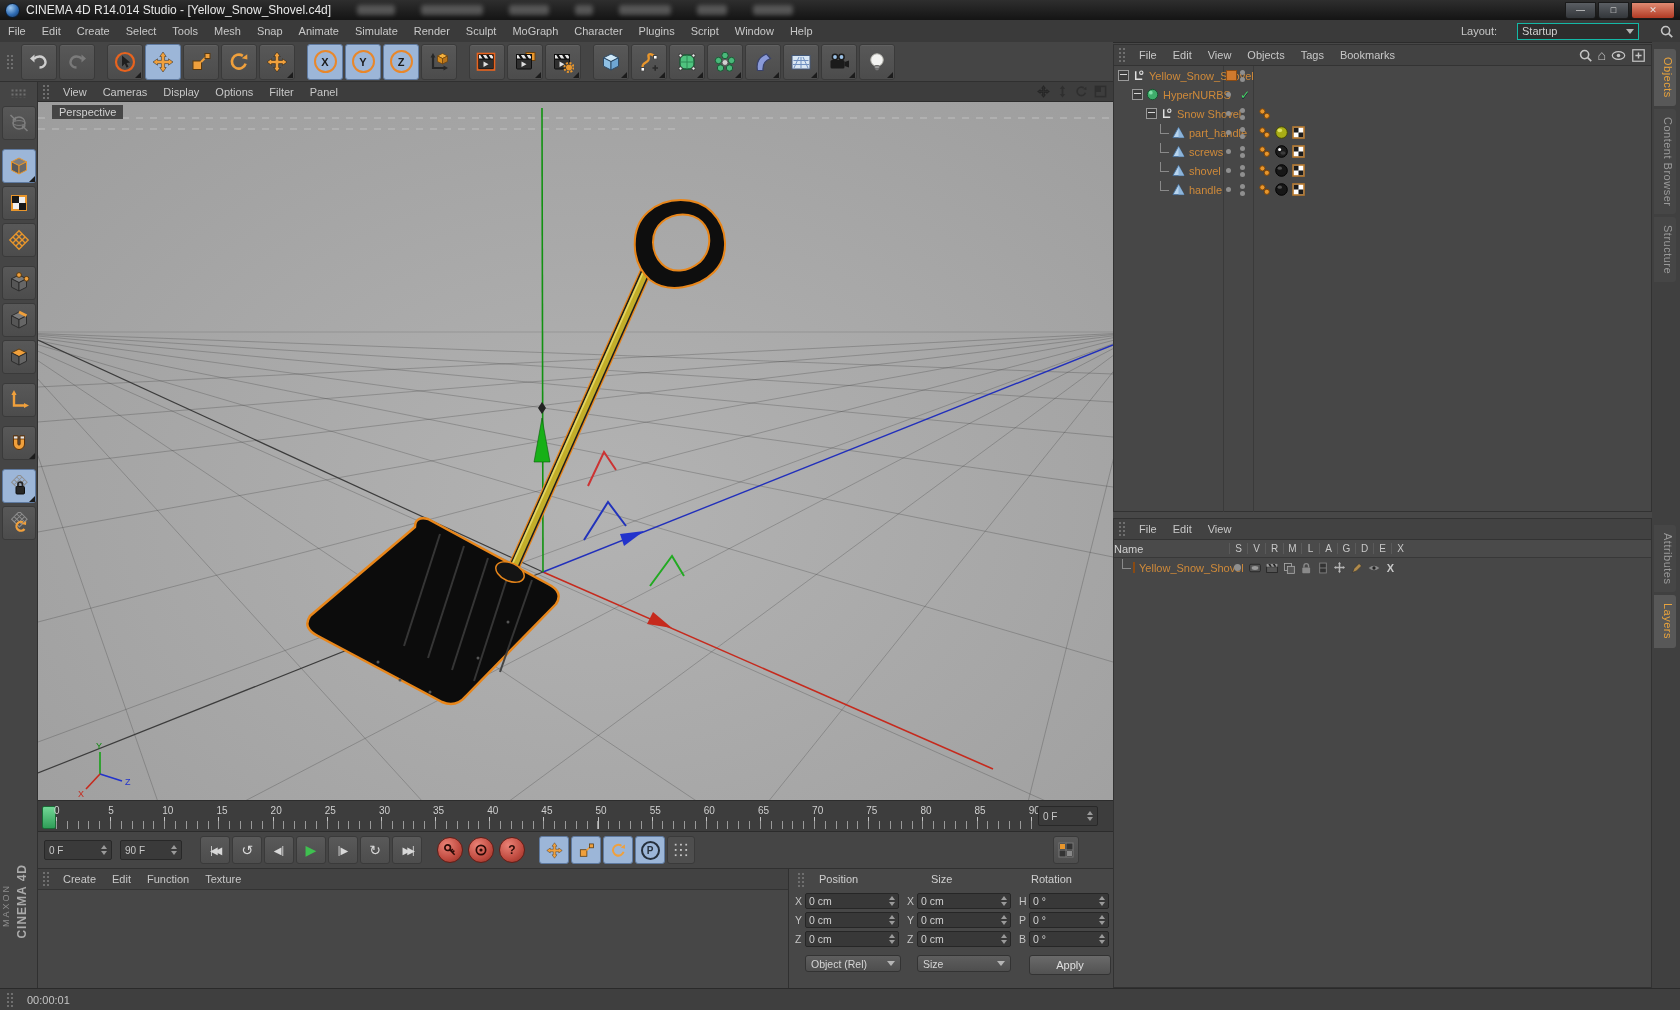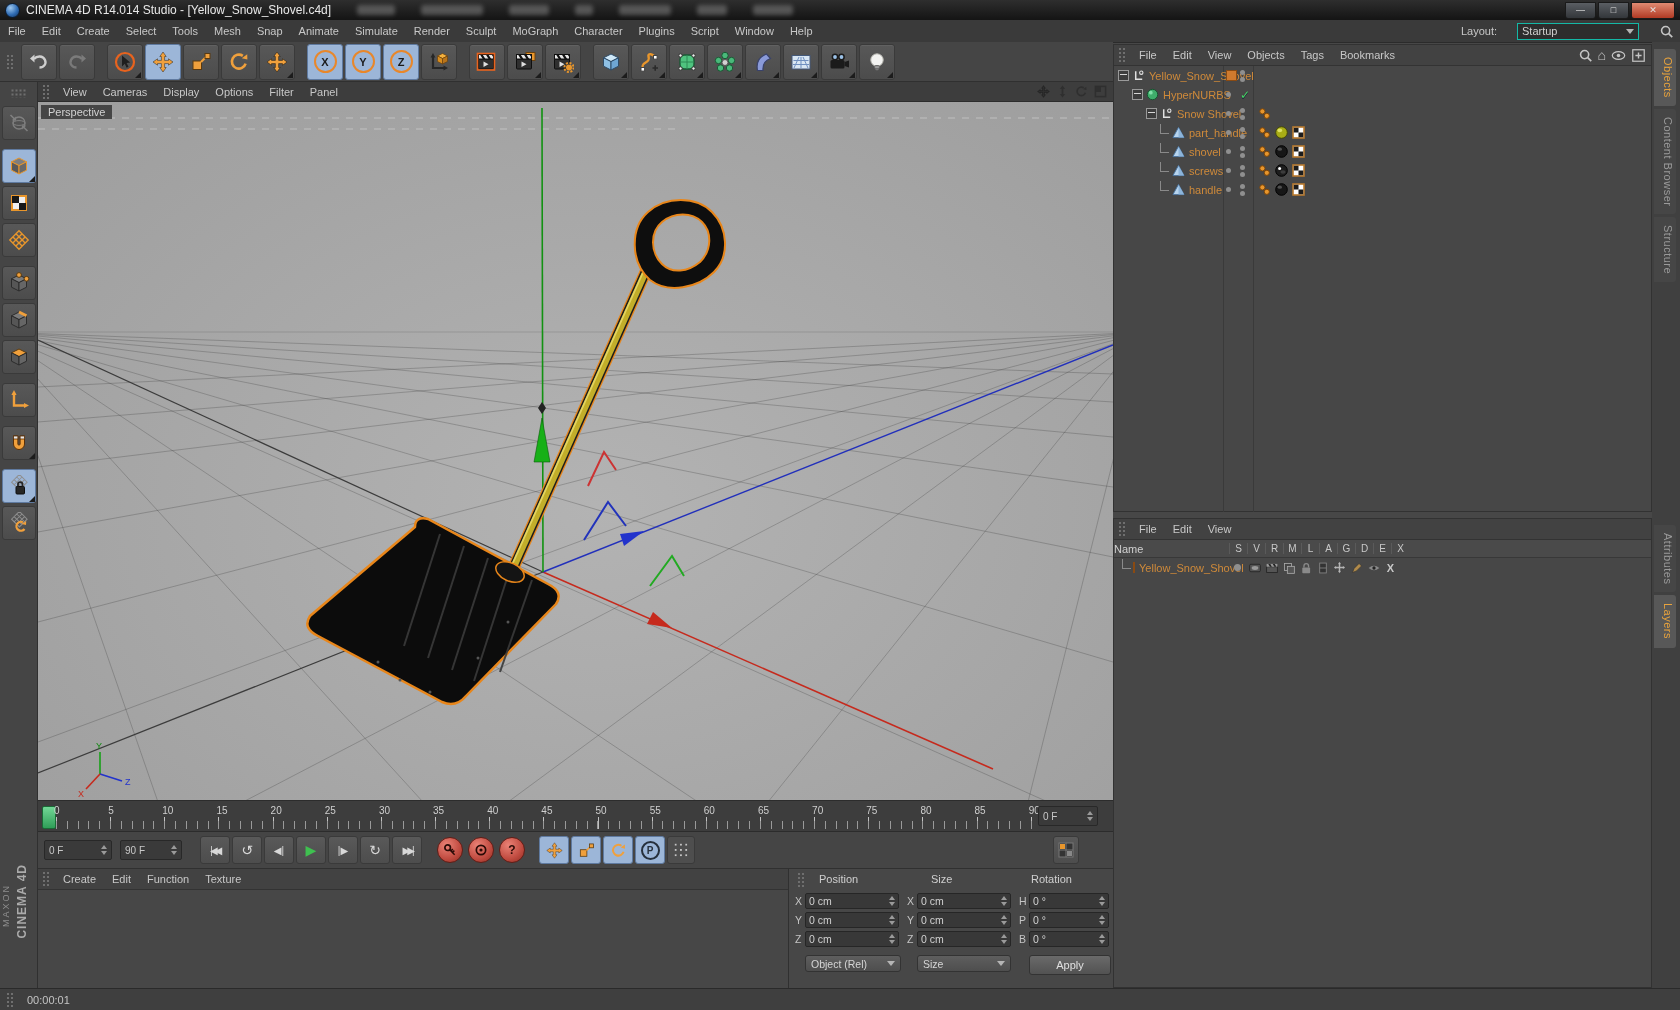--- a/index.html
+++ b/index.html
@@ -32,21 +32,21 @@
   .lbtn{width:32px;height:32px;margin-top:3px;background:linear-gradient(#585858,#4c4c4c);border:1px solid #3a3a3a;border-radius:3px;
     display:flex;align-items:center;justify-content:center;position:relative;flex:none}
   .lbtn.active{background:#9cb6d8;border-color:#5f7aa0}
   .lbtn.mt{margin-top:9px}
   .lbtn.sub::after{content:"";position:absolute;right:0;bottom:0;border-left:6px solid transparent;border-bottom:6px solid #1c1c1c}
   .xyzring{display:flex;width:19px;height:19px;border:2.5px solid #e8872a;border-radius:50%;align-items:center;justify-content:center;color:#1a1a1a;font-weight:bold;font-size:11px}
   
   #vp-menu{left:38px;top:82px;width:1075px;height:20px;background:#3d3d3d;border-bottom:1px solid #2c2c2c;display:flex;align-items:center;box-sizing:border-box}
   #vp-ctl{margin-left:auto;display:flex;gap:6px;padding-right:6px}
   #vp-canvas{left:38px;top:102px;width:1075px;height:698px;background:radial-gradient(ellipse at 52% 58%,#b3b3b3 0%,#a7a7a7 55%,#9d9d9d 100%);overflow:hidden}
-  #vp-label{position:absolute;left:3px;top:3px;background:rgba(62,62,62,.92);color:#d2d2d2;padding:1px 7px;font-size:11px}
+  #vp-label{position:absolute;left:14px;top:3px;background:rgba(62,62,62,.92);color:#d2d2d2;padding:1px 7px;font-size:11px}
   
   #om{left:1113px;top:44px;width:539px;height:468px;background:#474747;border:1px solid #323232;box-sizing:border-box}
   .panel-menu{height:20px;background:#424242;border-bottom:1px solid #333;display:flex;align-items:center}
   .pm-icons{margin-left:auto;display:flex;gap:5px;align-items:center;padding-right:5px}
   #om-tree{position:relative;height:446px;overflow:hidden}
   #om-tree .vline{position:absolute;top:0;bottom:0;width:1px;background:#3a3a3a}
   .trow{display:flex;align-items:center;height:19px;position:relative;cursor:default}
   .trow .tname{margin-left:4px;color:#cf8a3a;white-space:nowrap}
   .expander{width:9px;height:9px;border:1px solid #9a9a9a;background:#3d3d3d;position:relative;flex:none}
   .expander::after{content:"";position:absolute;left:1px;right:1px;top:3px;height:1px;background:#d5d5d5}
@@ -753,83 +753,83 @@
       </div>
       <div class="trow">
         <span style="width: 46px; flex: 0 0 auto;"></span>
         <span class="conn"></span>
         <span class="icn" style="margin-left: 3px;">
           <svg width="13" height="13" viewBox="0 0 14 14">
             <polygon points="7,1.5 13,12.5 1,12.5" fill="#b7d4ee" stroke="#4a74a0"></polygon>
             <polygon points="7,1.5 13,12.5 7,12.5" fill="#8cb4da"></polygon>
           </svg>
         </span>
-        <span class="tname">shovel</span>
+        <span class="tname">screws</span>
         <span class="tr-col1">
           <span class="cdot"></span>
         </span>
         <span class="tr-col2">
           <span class="cdots">
             <span class="cdot"></span>
             <span class="cdot"></span>
           </span>
         </span>
         <span class="tr-tags">
           <span class="icn">
             <svg width="13" height="13" viewBox="0 0 13 13">
               <circle cx="4.4" cy="4.4" r="2.6" fill="#e8962c" stroke="#7a4408"></circle>
               <circle cx="8.8" cy="8.8" r="2.6" fill="#e8962c" stroke="#7a4408"></circle>
             </svg>
           </span>
           <span class="icn">
             <svg width="13" height="13" viewBox="0 0 13 13">
-              <circle cx="6.5" cy="6.5" r="5.8" fill="#161616" stroke="#000"></circle>
-              <ellipse cx="4.8" cy="4.2" rx="2.2" ry="1.6" fill="#5e5e5e" opacity=".8"></ellipse>
+              <circle cx="6.5" cy="6.5" r="5.8" fill="#1d1d1d" stroke="#000"></circle>
+              <circle cx="4.6" cy="4.4" r="1.5" fill="#fff"></circle>
+              <ellipse cx="8" cy="8" rx="2.6" ry="1.8" fill="#4a4a4a" opacity=".7"></ellipse>
             </svg>
           </span>
           <span class="icn">
             <svg width="13" height="13" viewBox="0 0 13 13">
               <rect x="1" y="1" width="11" height="11" fill="#fff" stroke="#b97a2e" stroke-width="1.6"></rect>
               <rect x="1.8" y="1.8" width="4.7" height="4.7" fill="#1c1c1c"></rect>
               <rect x="6.5" y="6.5" width="4.7" height="4.7" fill="#1c1c1c"></rect>
             </svg>
           </span>
         </span>
       </div>
       <div class="trow">
         <span style="width: 46px; flex: 0 0 auto;"></span>
         <span class="conn"></span>
         <span class="icn" style="margin-left: 3px;">
           <svg width="13" height="13" viewBox="0 0 14 14">
             <polygon points="7,1.5 13,12.5 1,12.5" fill="#b7d4ee" stroke="#4a74a0"></polygon>
             <polygon points="7,1.5 13,12.5 7,12.5" fill="#8cb4da"></polygon>
           </svg>
         </span>
-        <span class="tname">screws</span>
+        <span class="tname">shovel</span>
         <span class="tr-col1">
           <span class="cdot"></span>
         </span>
         <span class="tr-col2">
           <span class="cdots">
             <span class="cdot"></span>
             <span class="cdot"></span>
           </span>
         </span>
         <span class="tr-tags">
           <span class="icn">
             <svg width="13" height="13" viewBox="0 0 13 13">
               <circle cx="4.4" cy="4.4" r="2.6" fill="#e8962c" stroke="#7a4408"></circle>
               <circle cx="8.8" cy="8.8" r="2.6" fill="#e8962c" stroke="#7a4408"></circle>
             </svg>
           </span>
           <span class="icn">
             <svg width="13" height="13" viewBox="0 0 13 13">
-              <circle cx="6.5" cy="6.5" r="5.8" fill="#1d1d1d" stroke="#000"></circle>
-              <circle cx="4.6" cy="4.4" r="1.5" fill="#fff"></circle>
-              <ellipse cx="8" cy="8" rx="2.6" ry="1.8" fill="#4a4a4a" opacity=".7"></ellipse>
+              <circle cx="6.5" cy="6.5" r="5.8" fill="#161616" stroke="#000"></circle>
+              <ellipse cx="4.8" cy="4.2" rx="2.2" ry="1.6" fill="#5e5e5e" opacity=".8"></ellipse>
             </svg>
           </span>
           <span class="icn">
             <svg width="13" height="13" viewBox="0 0 13 13">
               <rect x="1" y="1" width="11" height="11" fill="#fff" stroke="#b97a2e" stroke-width="1.6"></rect>
               <rect x="1.8" y="1.8" width="4.7" height="4.7" fill="#1c1c1c"></rect>
               <rect x="6.5" y="6.5" width="4.7" height="4.7" fill="#1c1c1c"></rect>
             </svg>
           </span>
         </span>

